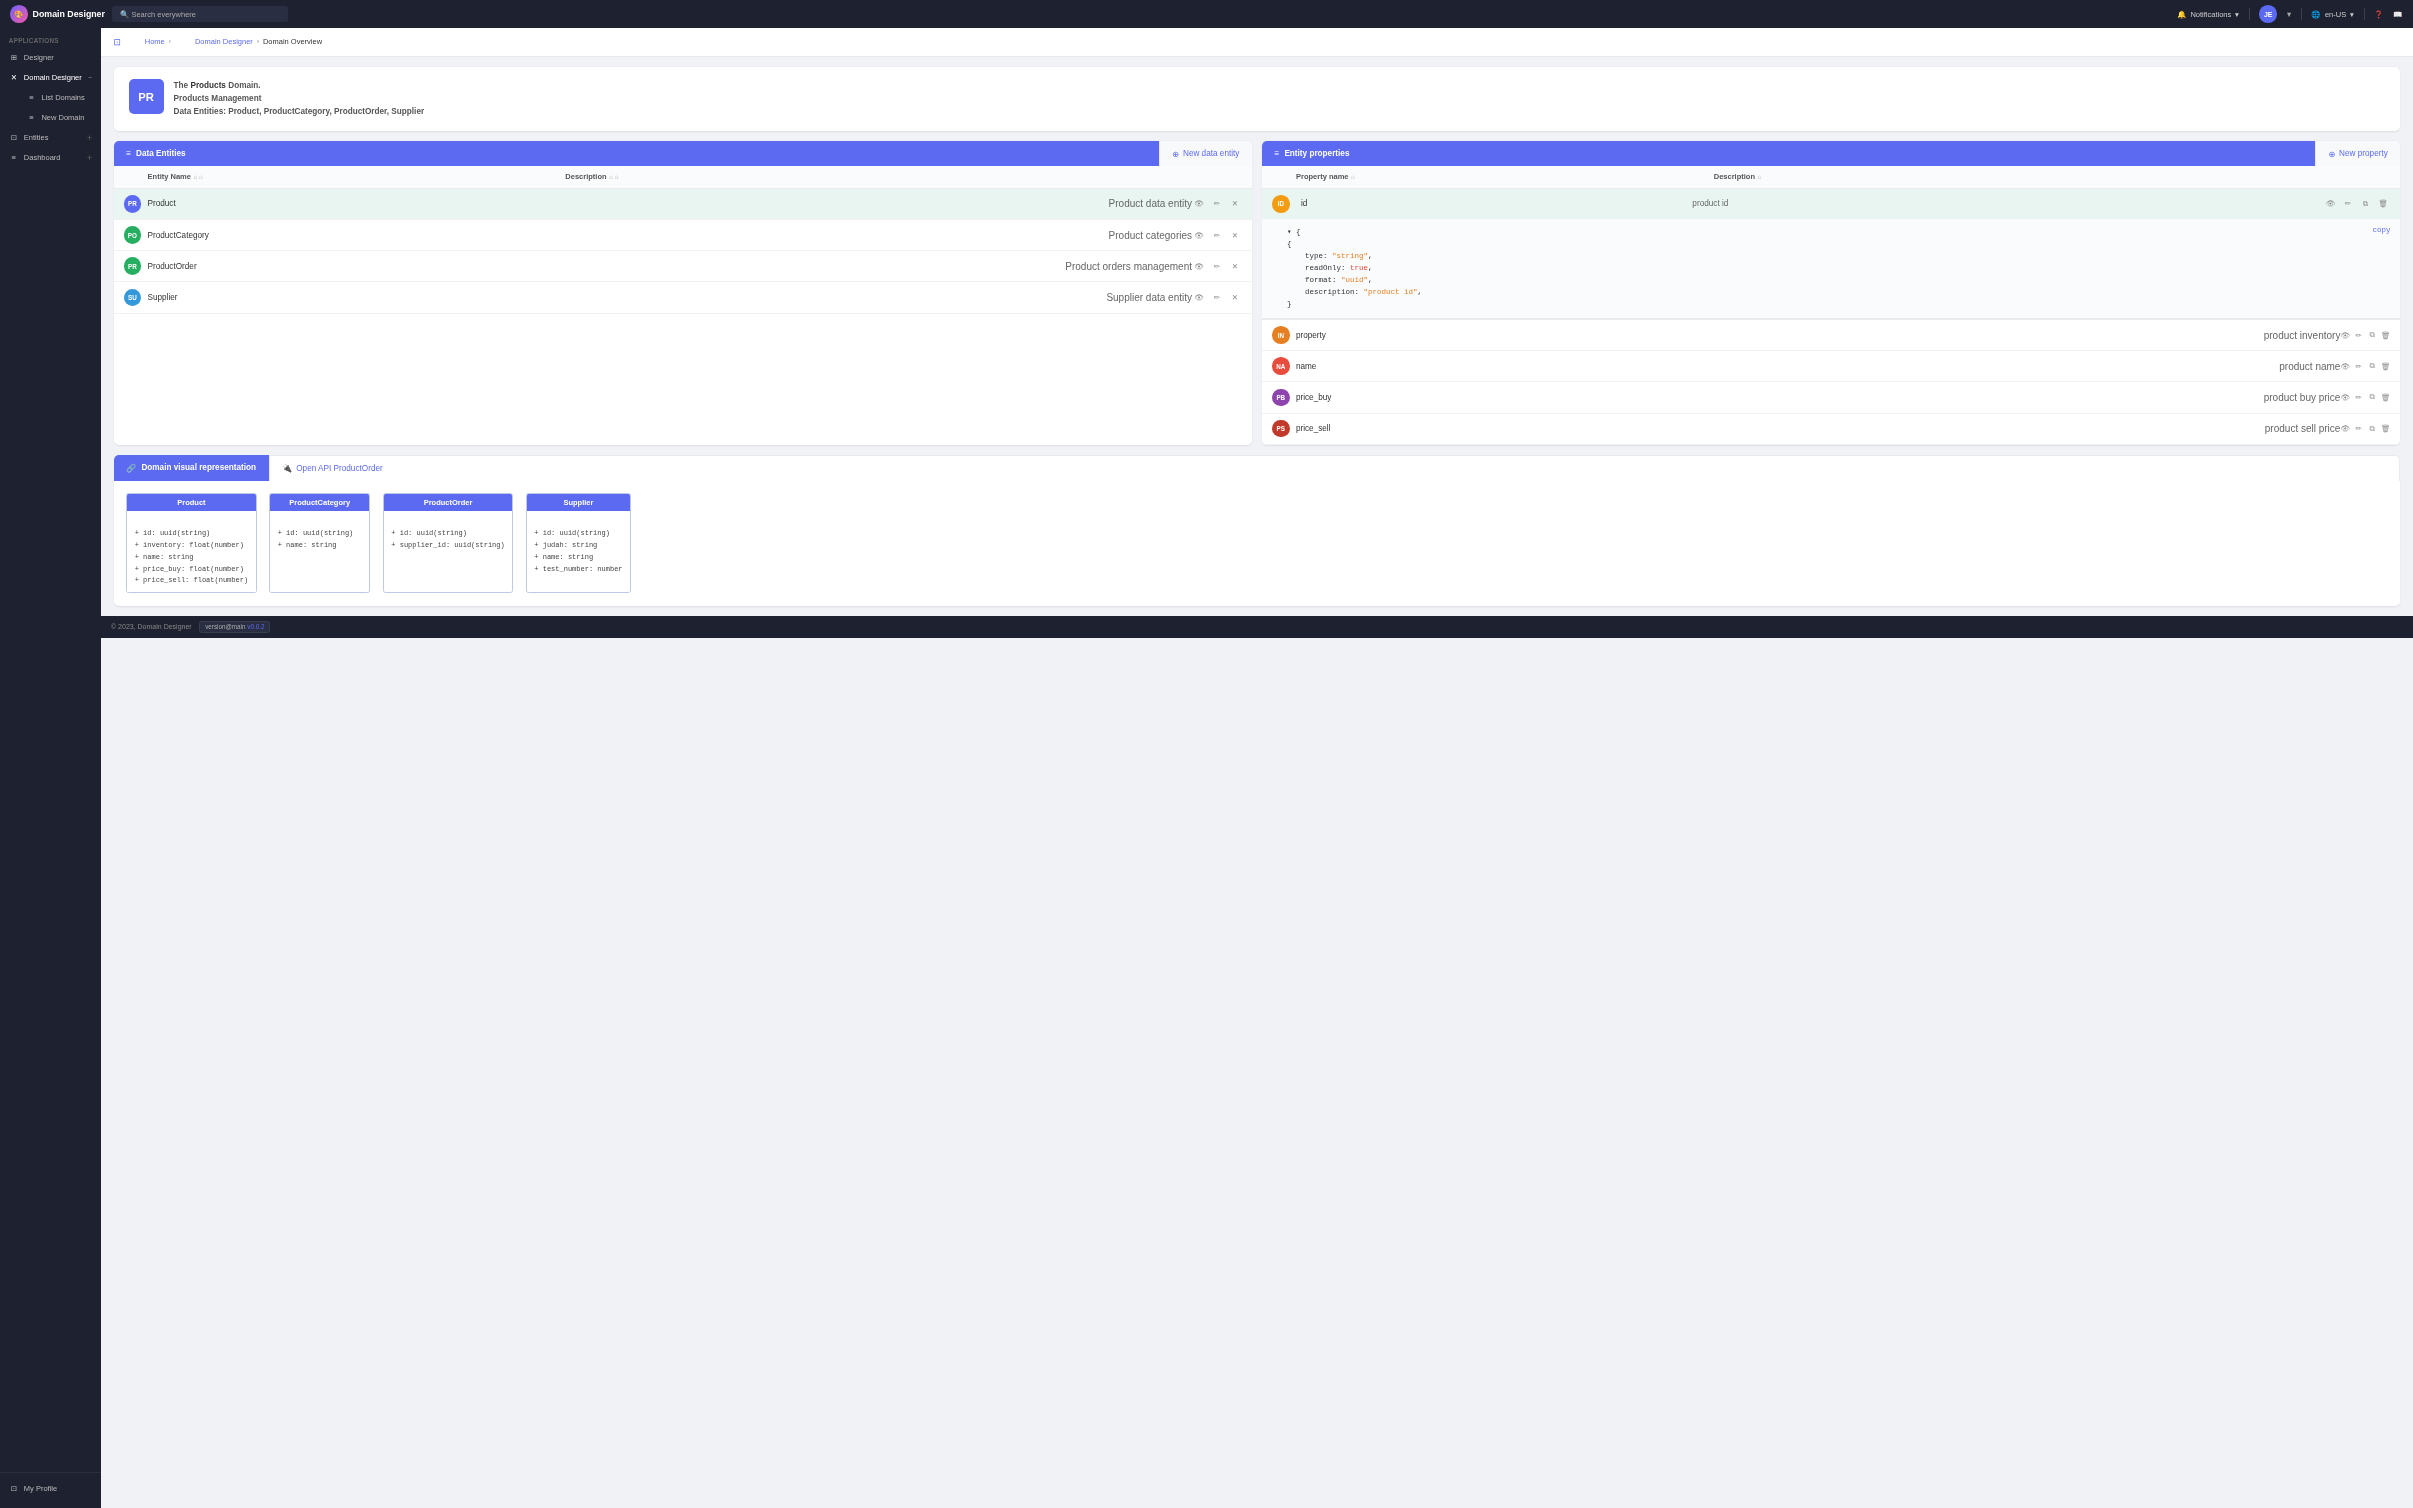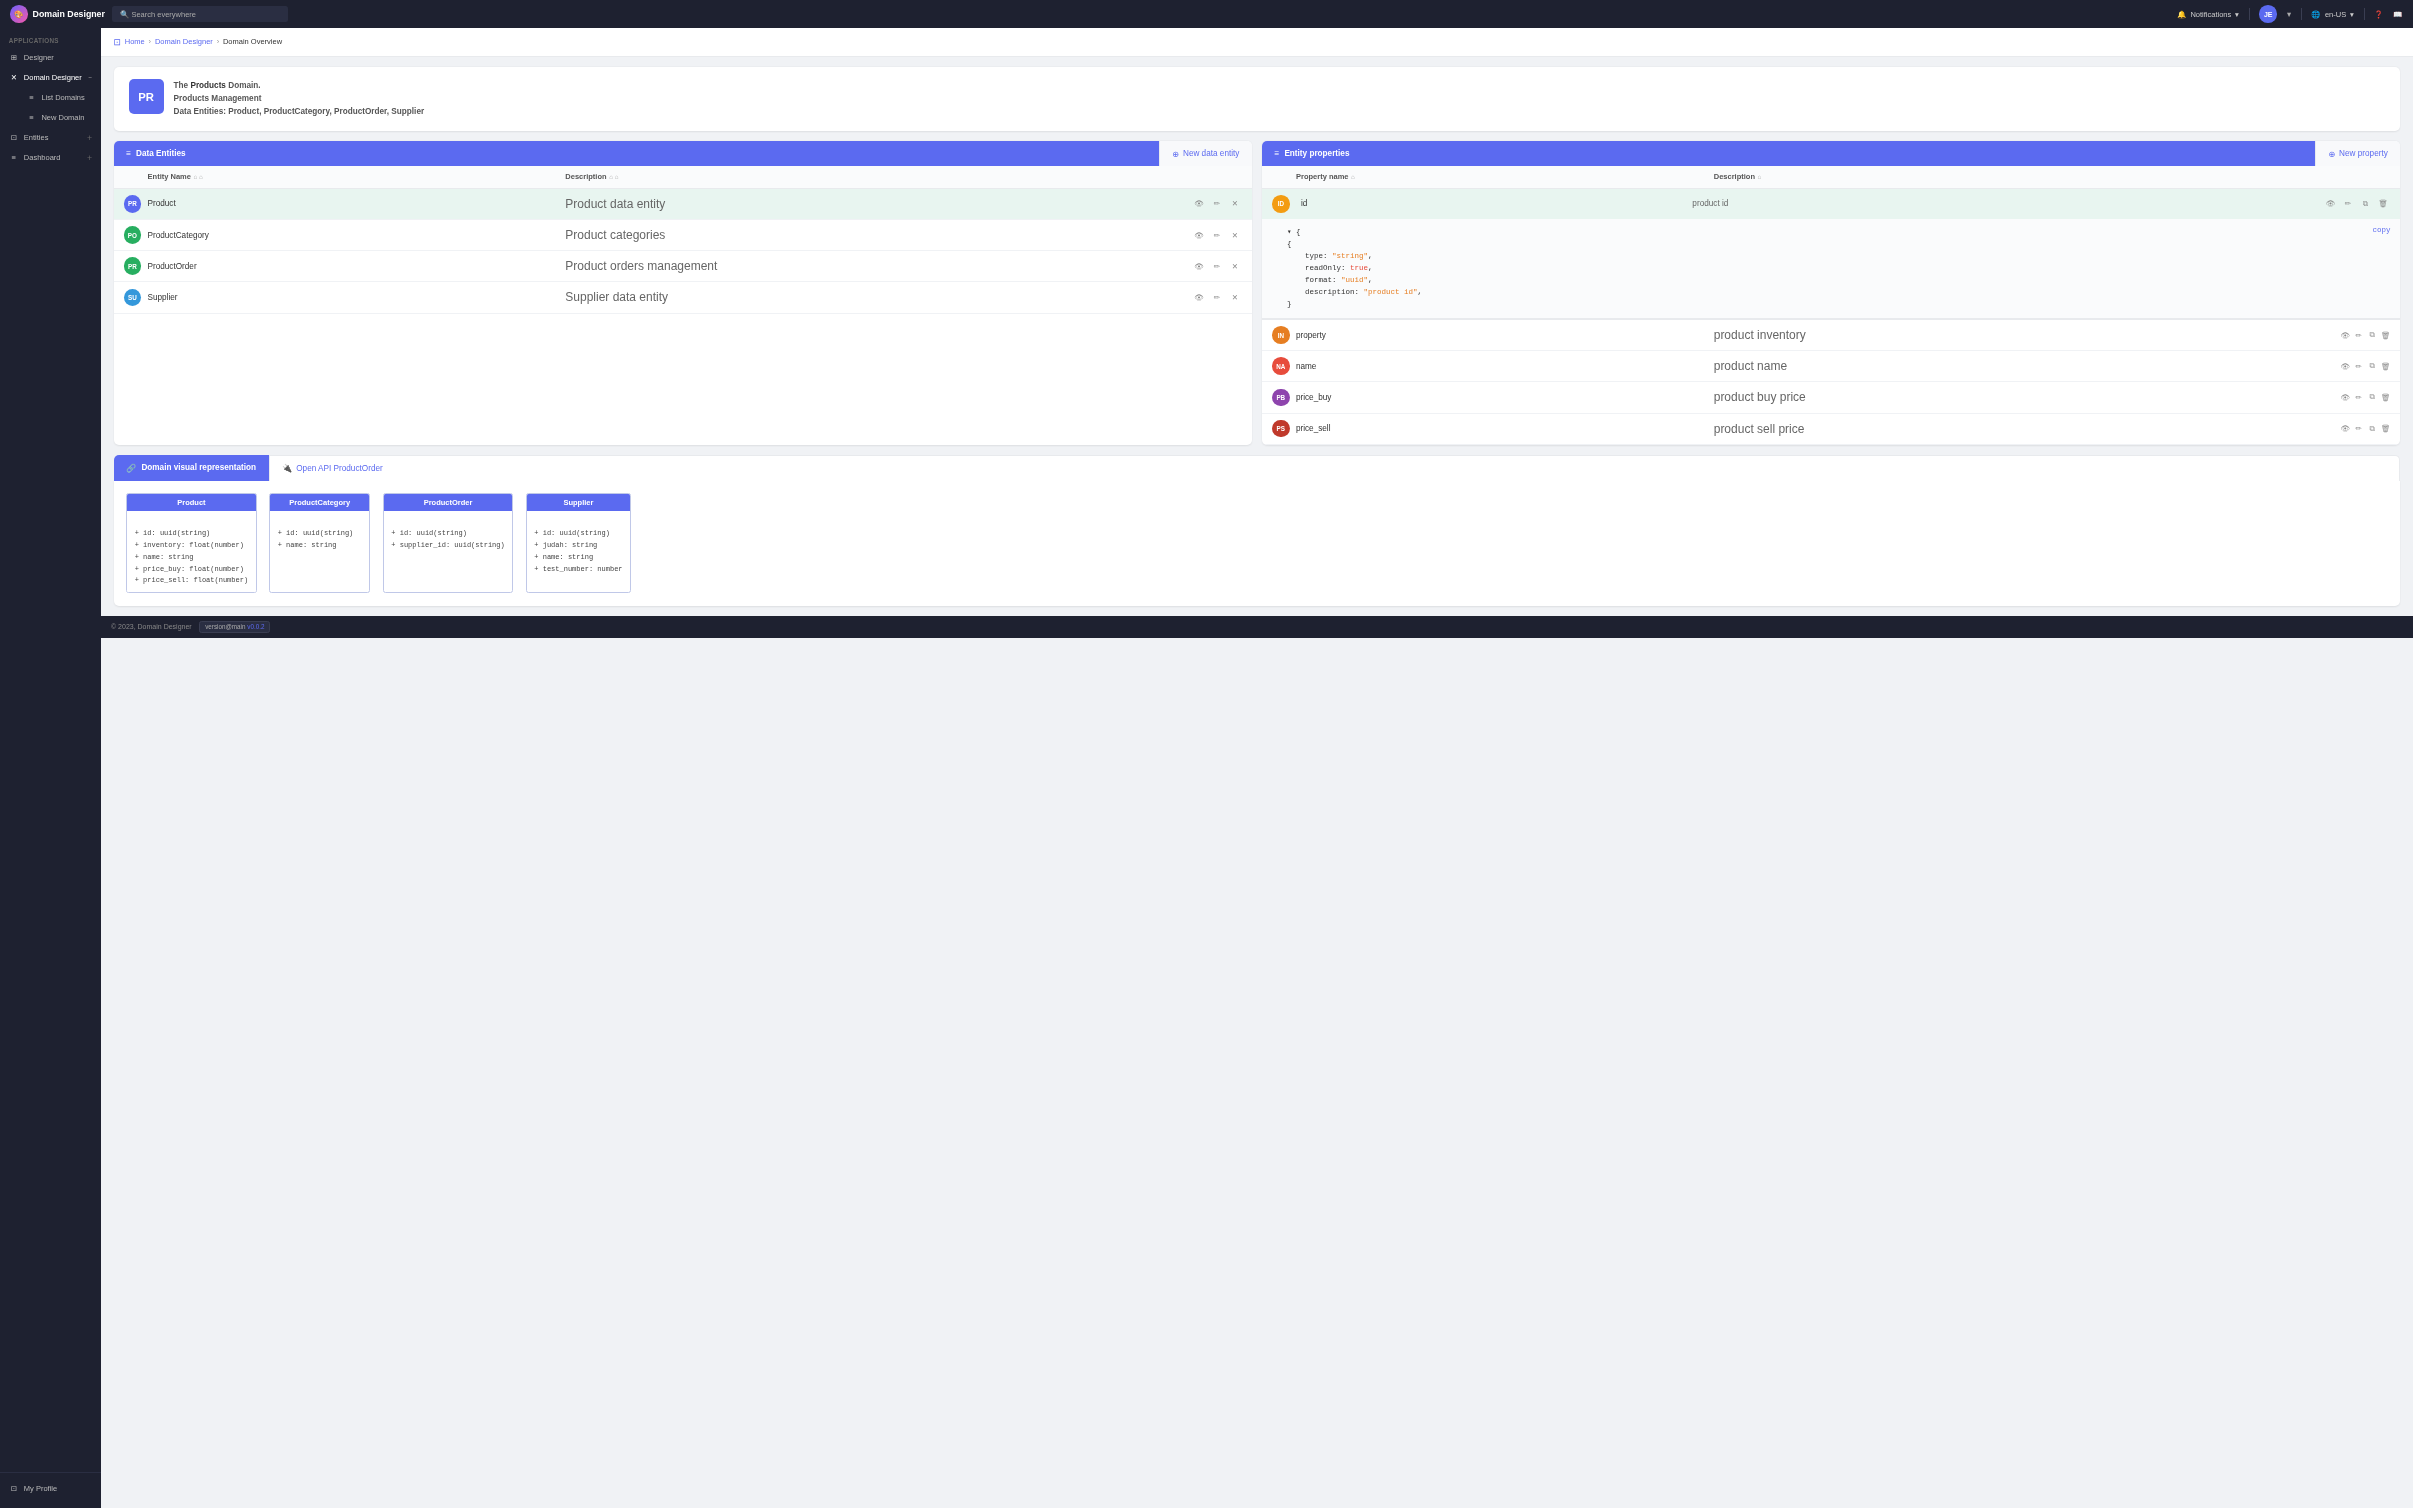--- a/index.html
+++ b/index.html
@@ -26,21 +26,21 @@
     .sidebar-item-left { display: flex; align-items: center; gap: 5px; }
     .sidebar-item-icon { width: 10px; height: 10px; display: flex; align-items: center; justify-content: center; font-size: 7.5px; }
     .sidebar-item-add { color: #666; font-size: 8.8px; }
     .sidebar-bottom { margin-top: auto; border-top: 0.6px solid #2a2e42; padding-top: 5px; }
 
     
     .main-content { flex: 1; overflow-y: auto; padding: 0; background: #f0f2f5; }
 
     
     .breadcrumb { display: flex; align-items: center; gap: 3.8px; padding: 8.8px 12.6px; background: #fff; border-bottom: 0.6px solid #e8eaed; font-size: 7.5px; }
-    .breadcrumb a { color: #5b6af0; text-decoration: none; }
+    .breadcrumb a { color: #5b6af0; text-decoration: none; margin-left: 20px; }
     .breadcrumb span { color: #999; }
     .breadcrumb .current { color: #333; }
 
     
     .domain-header { margin: 10px 12.6px; background: #fff; border-radius: 5px; padding: 12.6px 15px; display: flex; align-items: flex-start; gap: 10px; box-shadow: 0 0.6px 1.9px rgba(0,0,0,0.08); }
     .domain-avatar { width: 35px; height: 35px; background: #5b6af0; border-radius: 5px; display: flex; align-items: center; justify-content: center; color: #fff; font-size: 11.3px; font-weight: 700; flex-shrink: 0; }
     .domain-info { flex: 1; font-weight: bold; }
     .domain-info p { font-size: 8.2px; color: #555; line-height: 1.6; }
     .domain-info strong { color: #333; }
 
@@ -53,21 +53,21 @@
     .panel-tab-active { background: #5b6af0; color: #fff; padding: 7.5px 12.6px; display: flex; align-items: center; gap: 5px; font-size: 8.2px; font-weight: 600; flex: 1; }
     .panel-tab-secondary { background: #f8f9fb; color: #5b6af0; padding: 7.5px 12.6px; display: flex; align-items: center; gap: 3.8px; font-size: 8.2px; cursor: pointer; border-left: 0.6px solid #e8eaed; }
     .table-head { display: flex; align-items: center; padding: 6.3px 10px; border-bottom: 0.6px solid #e8eaed; background: #fafbfc; }
     .col-name { flex: 1.2; font-size: 7.5px; font-weight: 600; color: #555; display: flex; align-items: center; gap: 2.5px; }
     .col-desc { flex: 1.8; font-size: 7.5px; font-weight: 600; color: #555; display: flex; align-items: center; gap: 2.5px; }
     .col-actions { width: 50px; }
     .table-row { display: flex; align-items: center; padding: 6.3px 10px; border-bottom: 0.6px solid #f0f2f5; cursor: pointer; }
     .table-row.selected { background: #e8f5f0; }
     .row-avatar { width: 17.6px; height: 17.6px; border-radius: 50%; display: flex; align-items: center; justify-content: center; color: #fff; font-size: 6.3px; font-weight: 700; flex-shrink: 0; margin-right: 6.3px; }
     .row-name { flex: 1.2; font-size: 8.2px; color: #333; }
-    .row-desc { flex: 1.8; font-size: 12px; color: #666; }
+    .row-desc { flex: 1.8; font-size: 10px; color: #666; text-align: right; }
     .row-actions { width: 50px; display: flex; align-items: center; gap: 3.8px; }
     .action-btn { width: 15px; height: 15px; border-radius: 2.5px; display: flex; align-items: center; justify-content: center; cursor: pointer; color: #888; font-size: 7.5px; }
 
     
     .prop-row-expanded { border-bottom: 0.6px solid #e8eaed; }
     .prop-row-header { display: flex; align-items: center; padding: 6.3px 10px; background: #e8f5f0; cursor: pointer; }
     .code-block { background: #fafbfc; padding: 7.5px 12.6px 7.5px 25px; font-family: 'Courier New', monospace; font-size: 7.5px; color: #333; line-height: 1.6; border-bottom: 0.6px solid #e8eaed; position: relative; }
     .code-copy { position: absolute; top: 5px; right: 10px; color: #5b6af0; font-size: 7.5px; cursor: pointer; }
     .code-key { color: #333; margin-top: 8px; }
     .code-string { color: #e67e22; }

